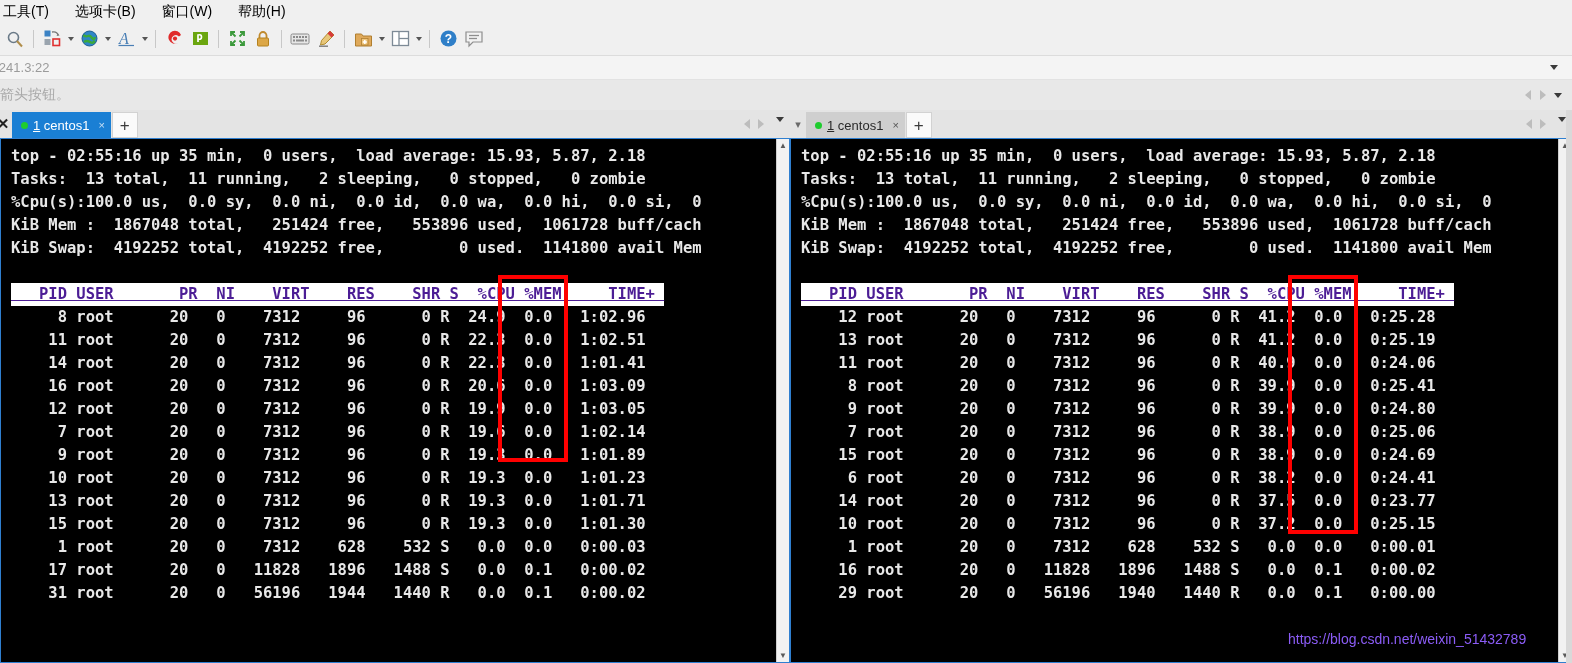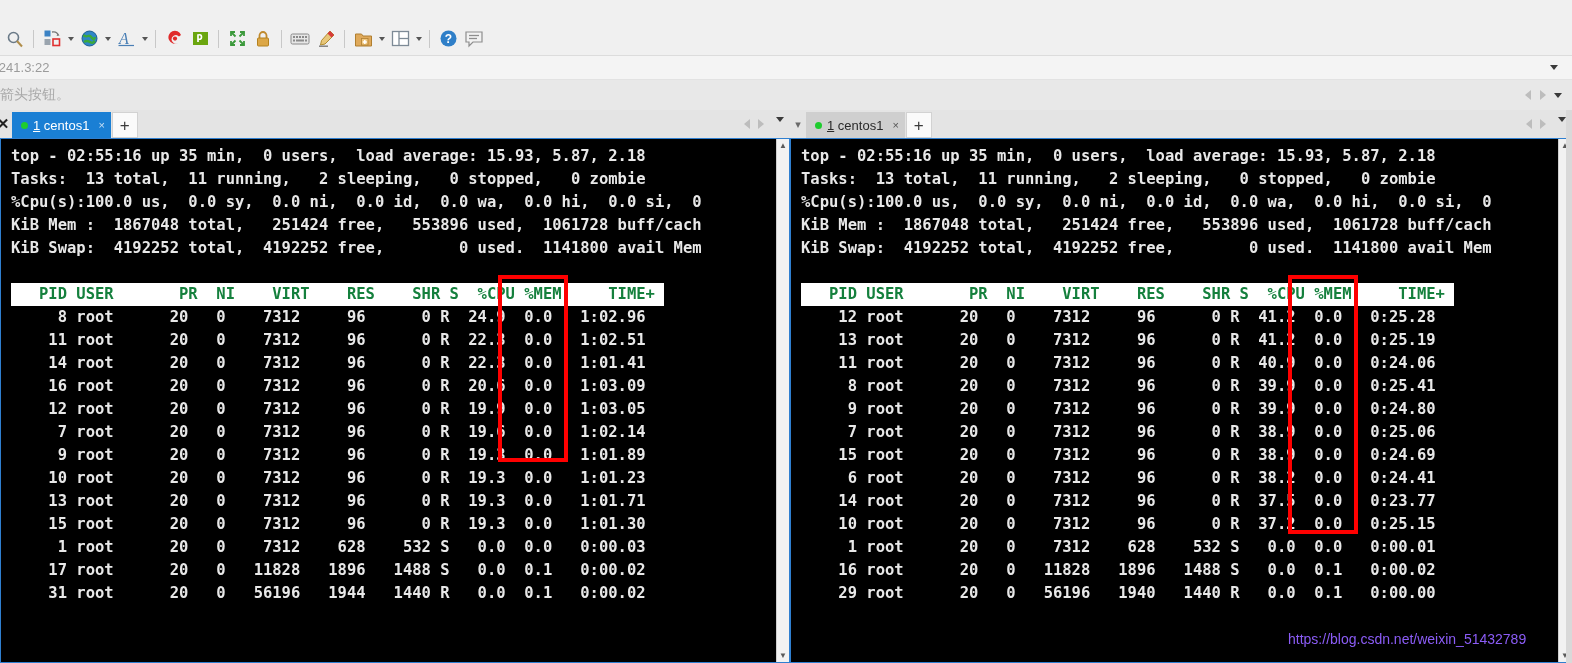--- a/index.html
+++ b/index.html
@@ -211,22 +211,23 @@
     font-family: "DejaVu Sans Mono", "Liberation Mono", monospace;
     font-size: 15.5px;
     line-height: 23px;
     color: #e8e8e8;
     font-weight: bold;
     white-space: pre;
     letter-spacing: 0px;
   }
   .term .hdrrow {
     background: #ffffff;
-    color: #15803d;
+    color: #4c1d95;
     display: inline-block;
+    text-decoration: underline;
   }
   .scrollbar {
     width: 13px;
     background: #f2f2f2;
     border-left: 1px solid #cfcfcf;
     box-sizing: border-box;
     position: relative;
     flex: none;
   }
   .scrollbar .sb-up, .scrollbar .sb-down {
@@ -260,20 +261,26 @@
     right: 0; top: 110px;
     width: 6px; height: 553px;
     background: #d9d9d9;
   }
 </style>
 </head>
 <body>
 
 <div id="root">
 
+  <div class="menubar">
+    <span class="mi clipped">工具(T)</span>
+    <span class="mi">选项卡(B)</span>
+    <span class="mi">窗口(W)</span>
+    <span class="mi">帮助(H)</span>
+  </div>
 
   <div class="toolbar">
 
     <div class="tb-item">
       <svg width="18" height="18" viewBox="0 0 18 18">
           <circle cx="7.5" cy="7.5" r="5" fill="none" stroke="#6a7a88" stroke-width="1.6"></circle>
           <line x1="11" y1="11" x2="16" y2="16.5" stroke="#b08d4a" stroke-width="2"></line>
         </svg>
     </div>
     <div class="tb-sep"></div>

